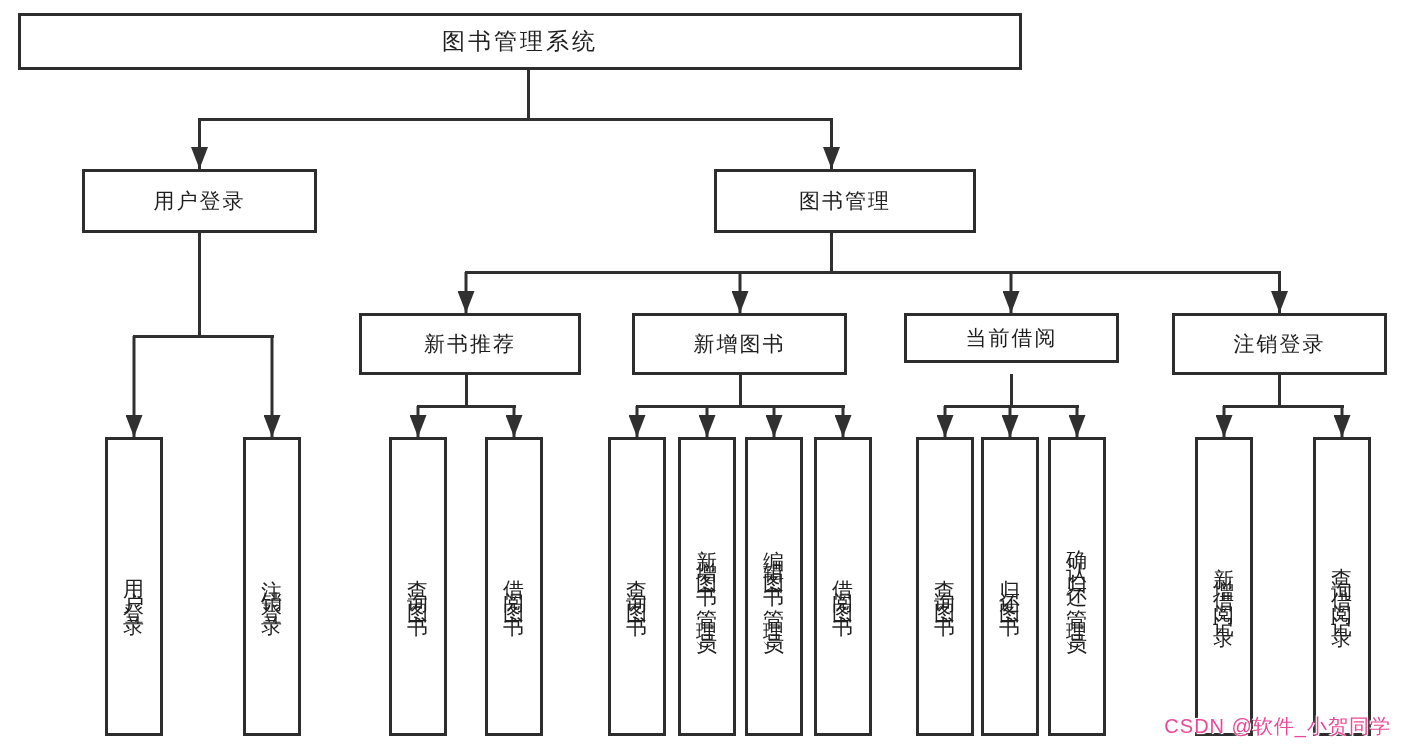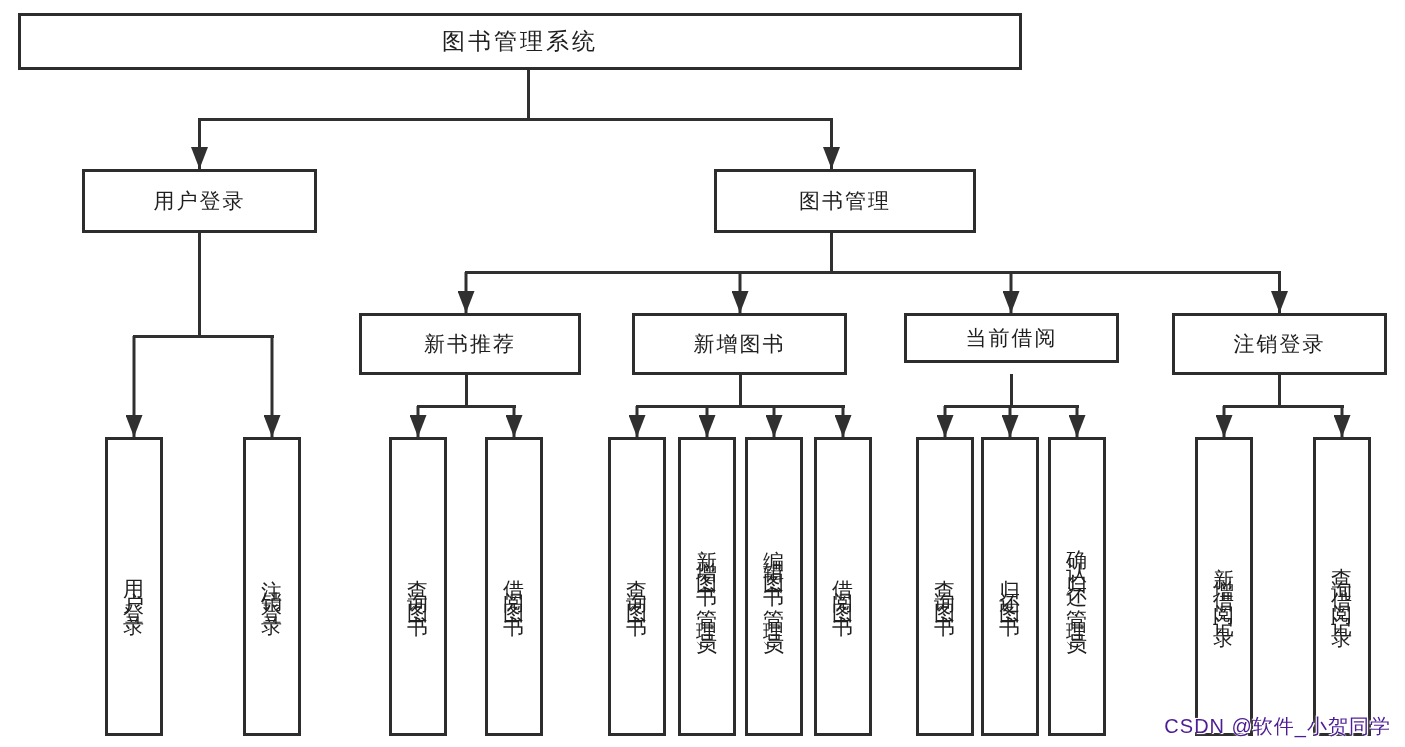--- a/index.html
+++ b/index.html
@@ -14,21 +14,21 @@
   }
   .node .lbl{white-space:nowrap;}
   .root-lbl{font-size:23px;letter-spacing:3px;}
   .h-lbl{font-size:21px;letter-spacing:2px;}
   .leaf .lbl{
     writing-mode:vertical-rl;text-orientation:mixed;
     font-size:21px;letter-spacing:12px;line-height:1;white-space:nowrap;
   }
   .watermark{
     position:absolute;right:14px;bottom:7px;z-index:5;
-    font-size:20px;color:#4c1d95;letter-spacing:1px;
+    font-size:20px;color:#ec4899;letter-spacing:1px;
     text-shadow:1px 1px 0 #ffffff,-1px -1px 0 #ffffff,0 0 3px #ffffff;
   }
 </style>
 </head>
 <body>
 
 <div class="canvas">
 
   <svg class="connectors" width="1405" height="747" viewBox="0 0 1405 747">
     <defs>

